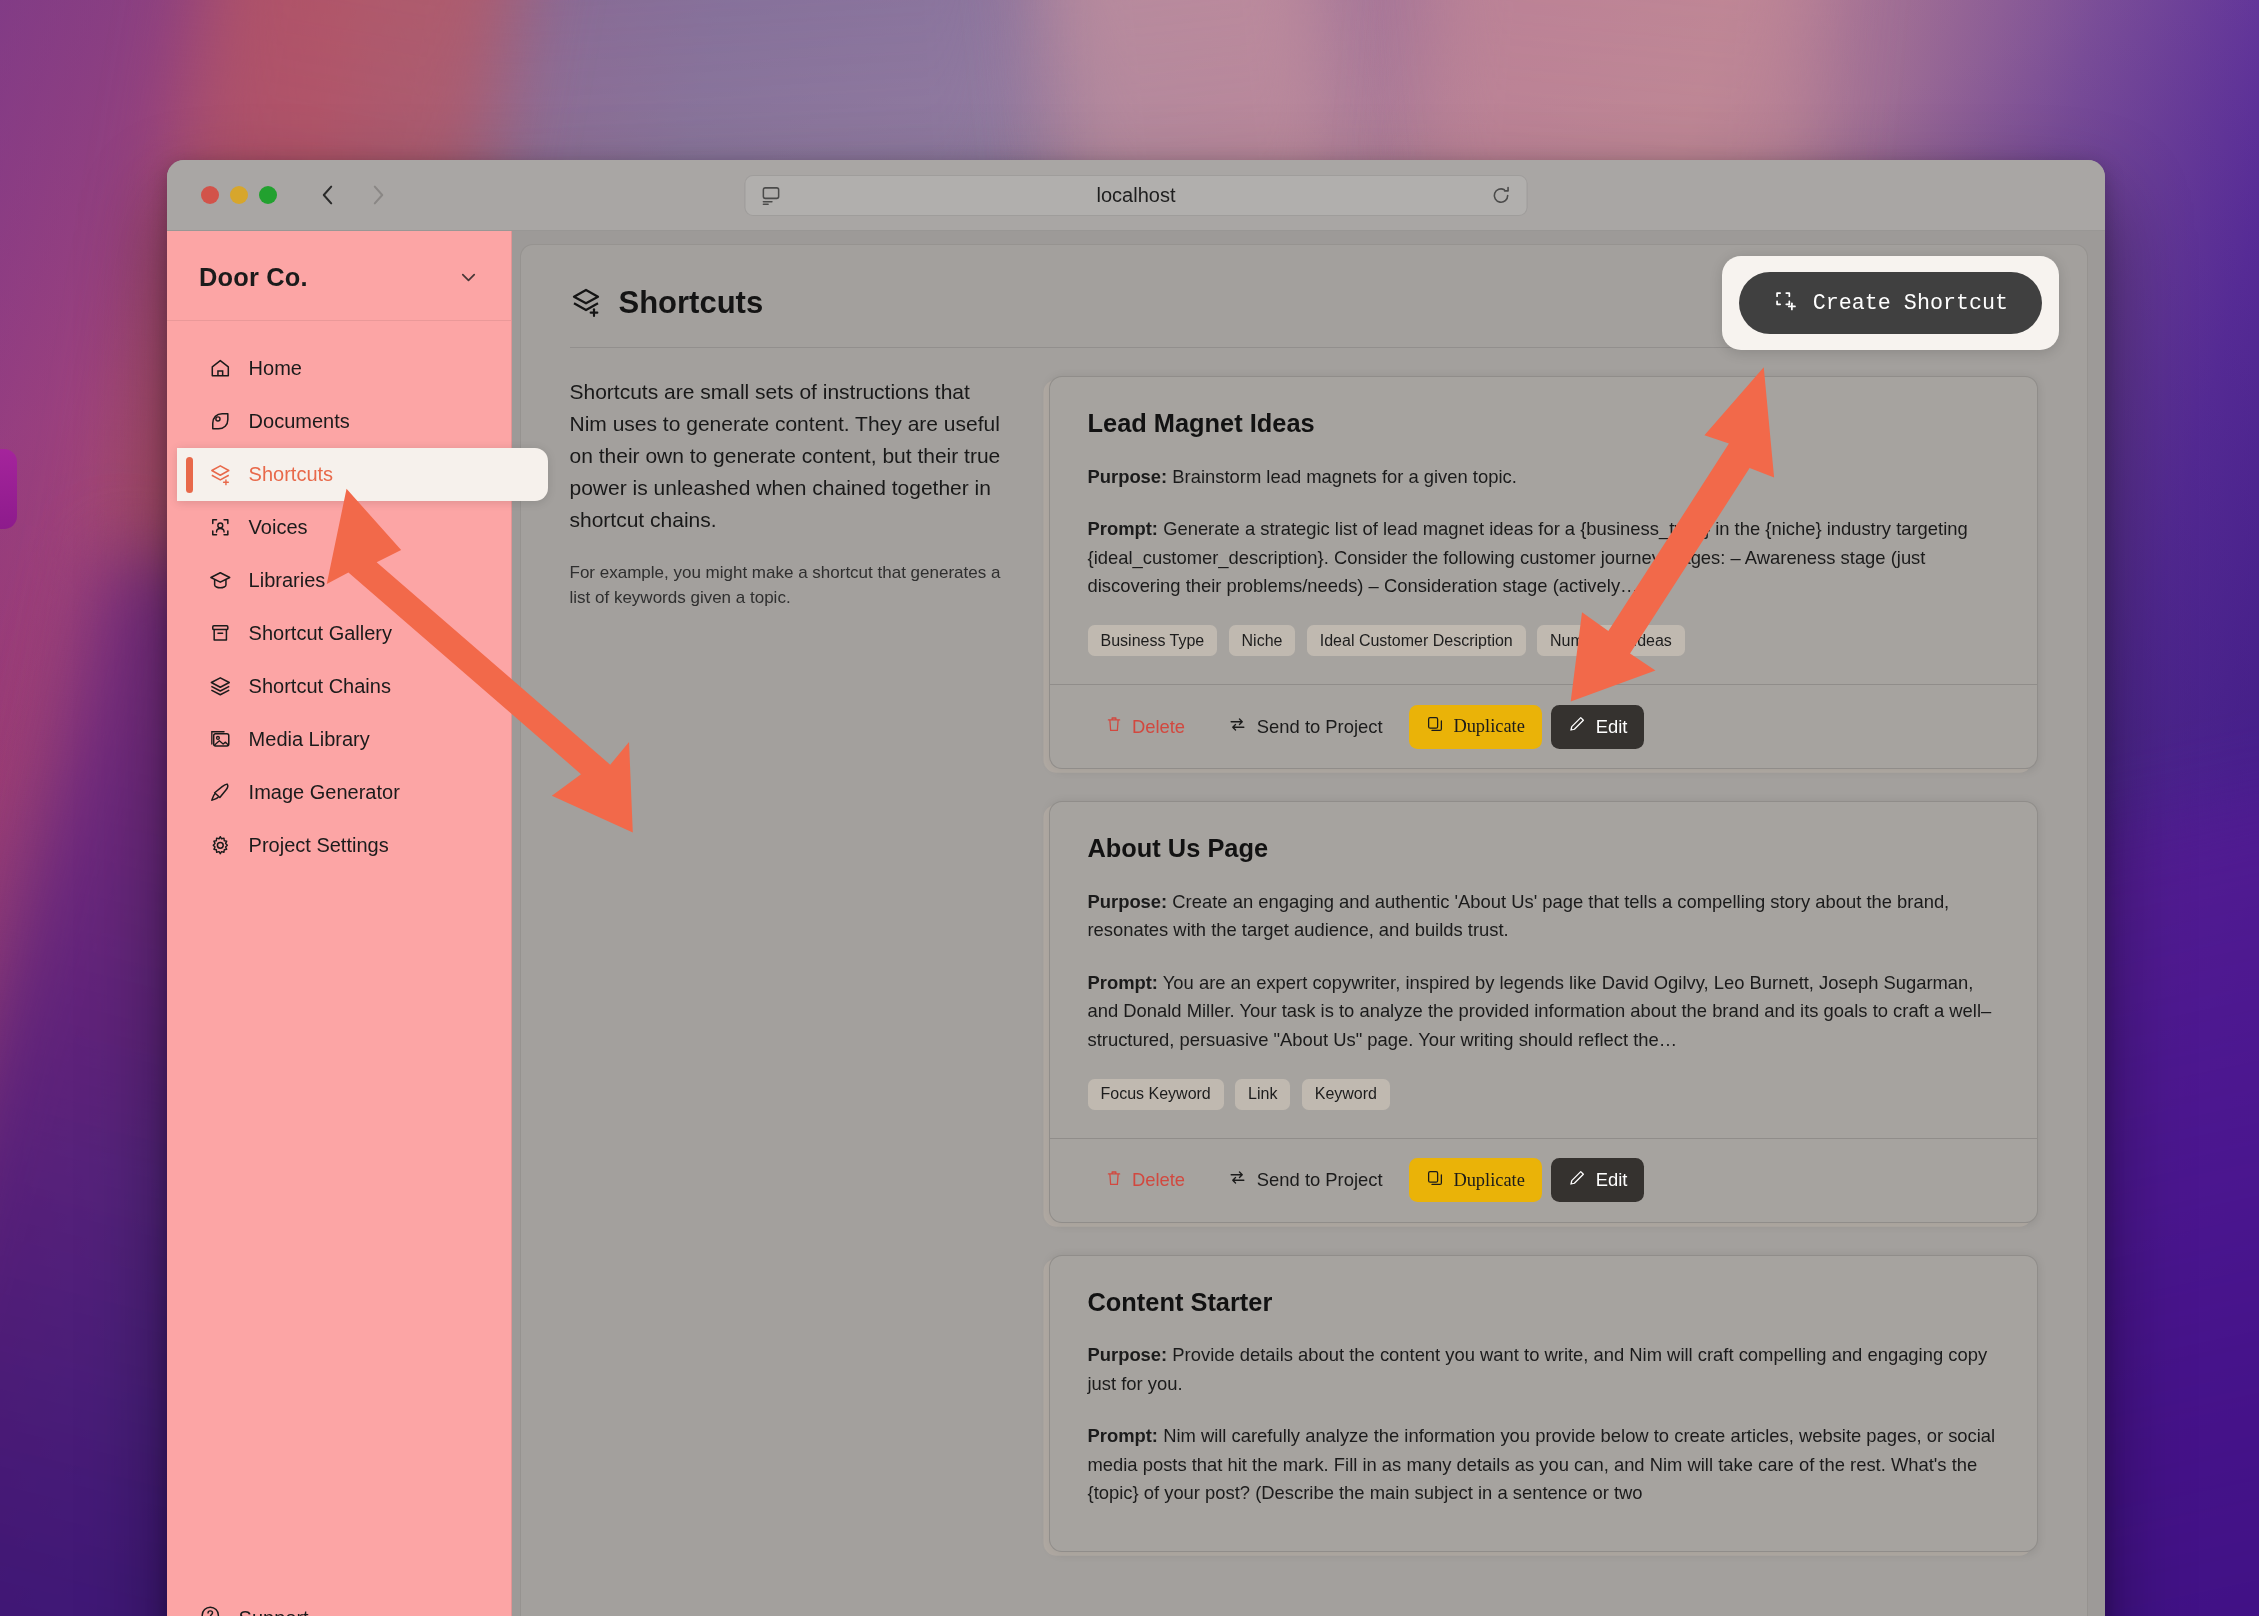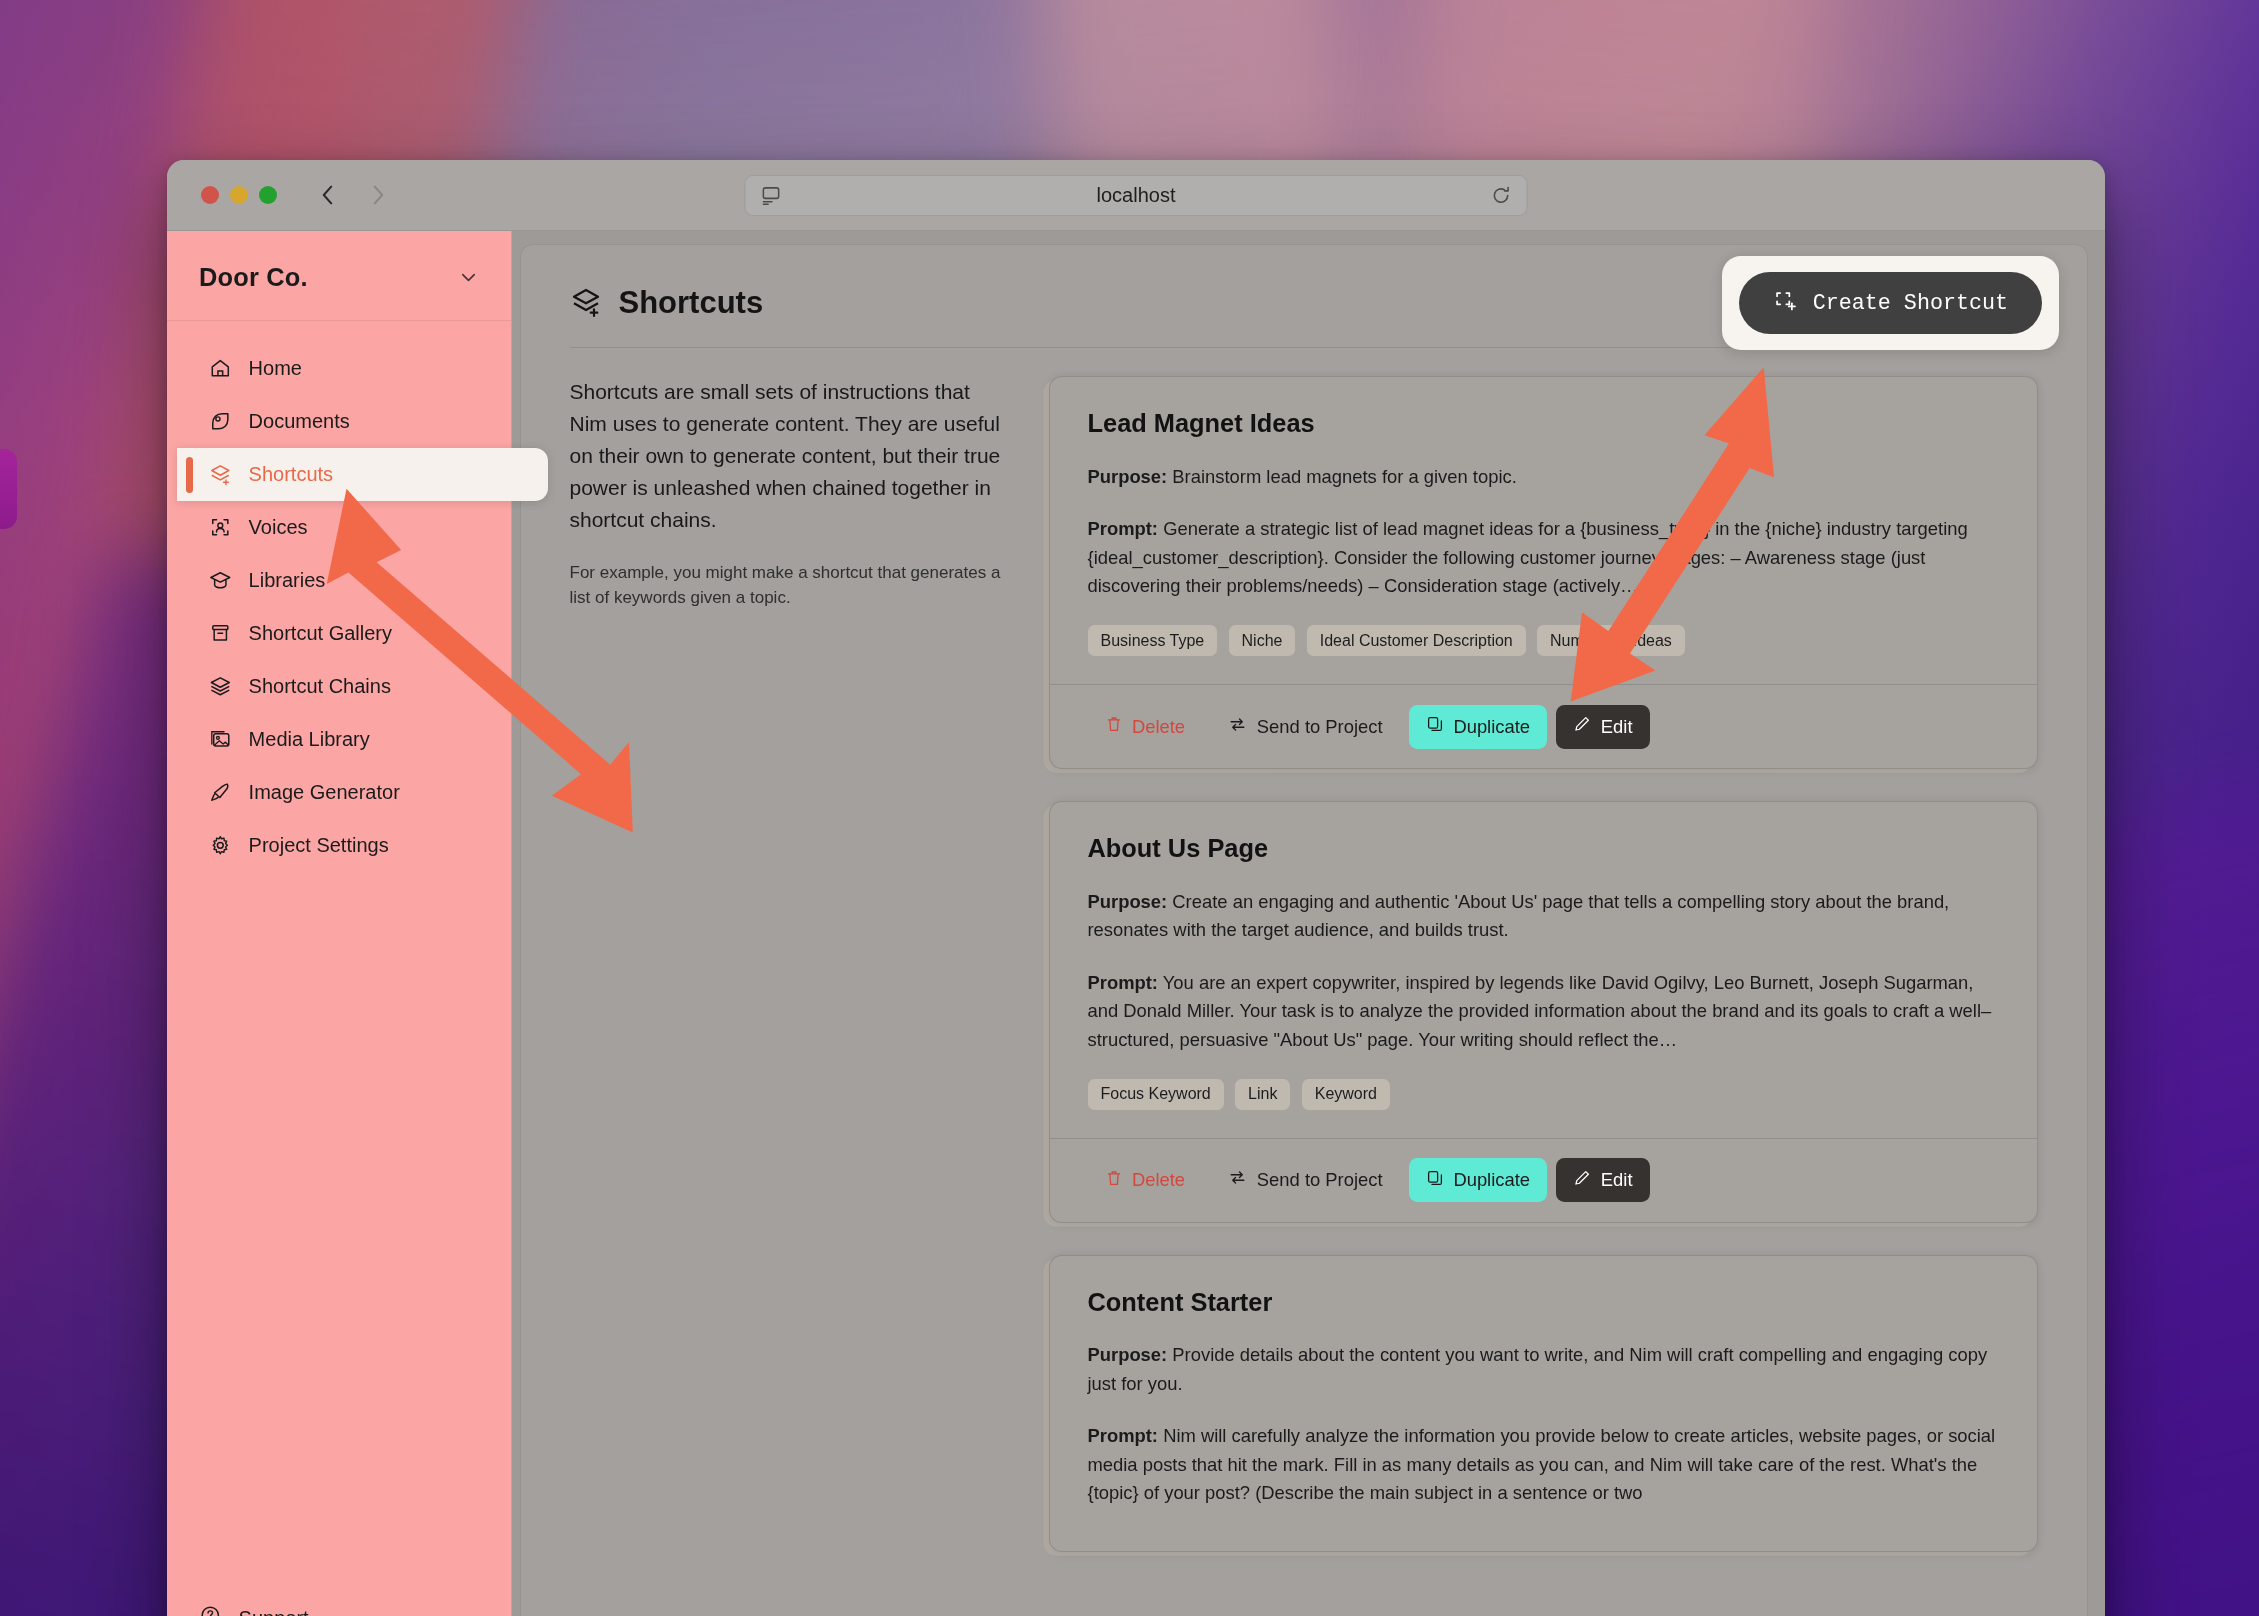--- a/index.html
+++ b/index.html
@@ -311,21 +311,21 @@
     background: transparent;
     border: none;
     font-family: "Liberation Sans", sans-serif;
     font-size: 18.4px;
     color: #1b1b1b;
     padding: 10.4px 17px;
     border-radius: 8.5px;
     cursor: pointer;
   }
   .act.danger { color: #d2483f; }
-  .act.filled { background: #5eead4; }
+  .act.filled { background: #eab308; font-family: Liberation Serif, serif; }
   .act.dark { background: #35322f; color: #fff; }
 
   .scrollbar-h {
     position: absolute;
     right: 41px;
     bottom: 9.4px;
     width: 198px;
     height: 13px;
     background: rgba(0,0,0,0.08);
     border-radius: 6.6px;

